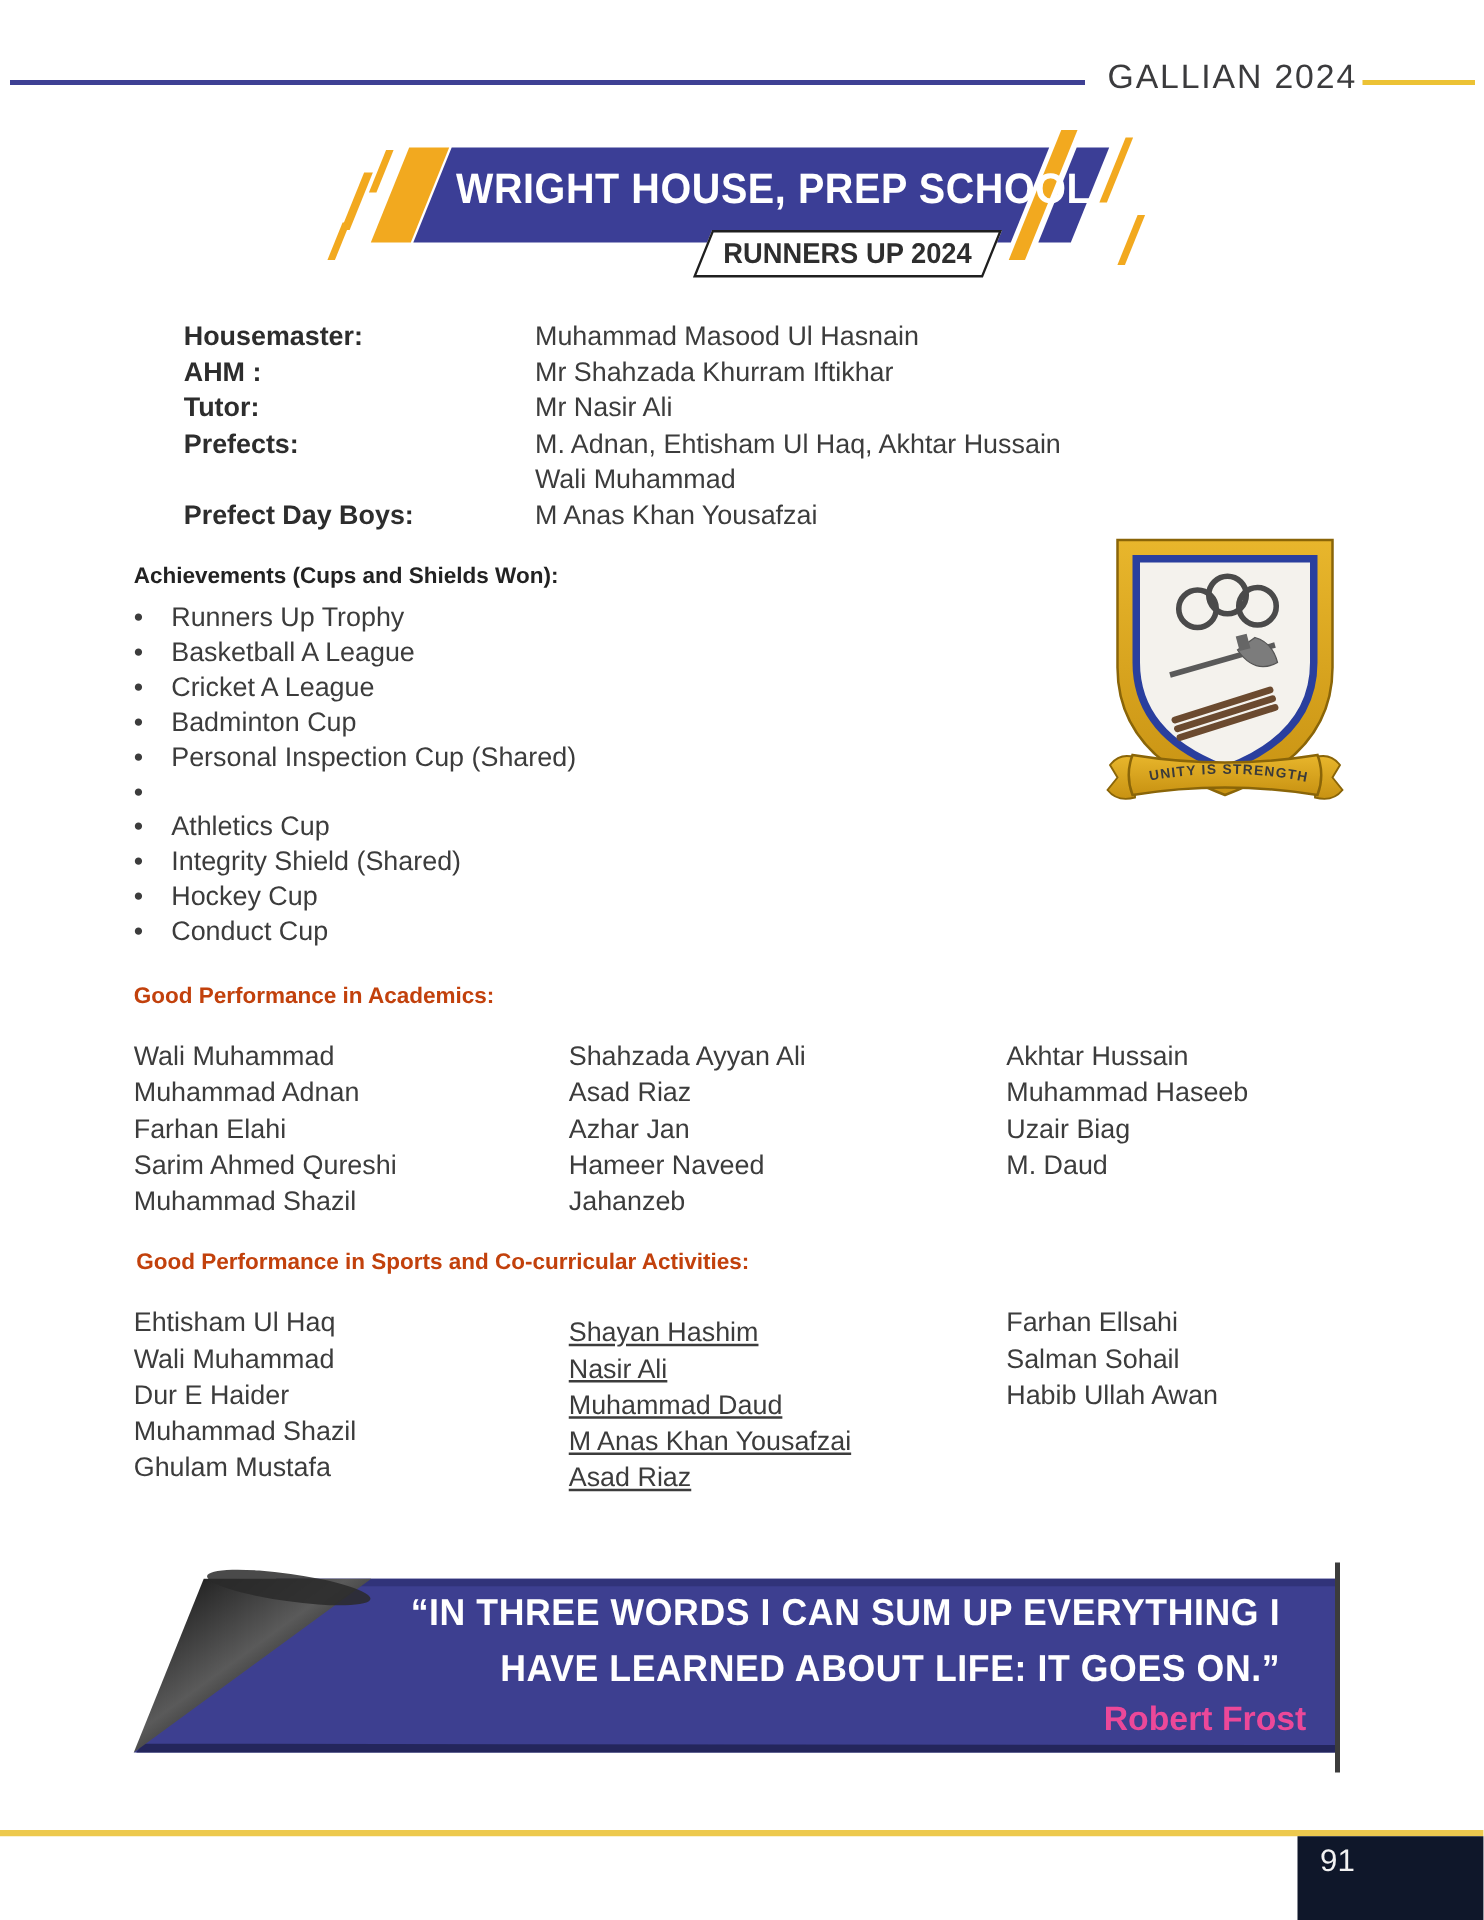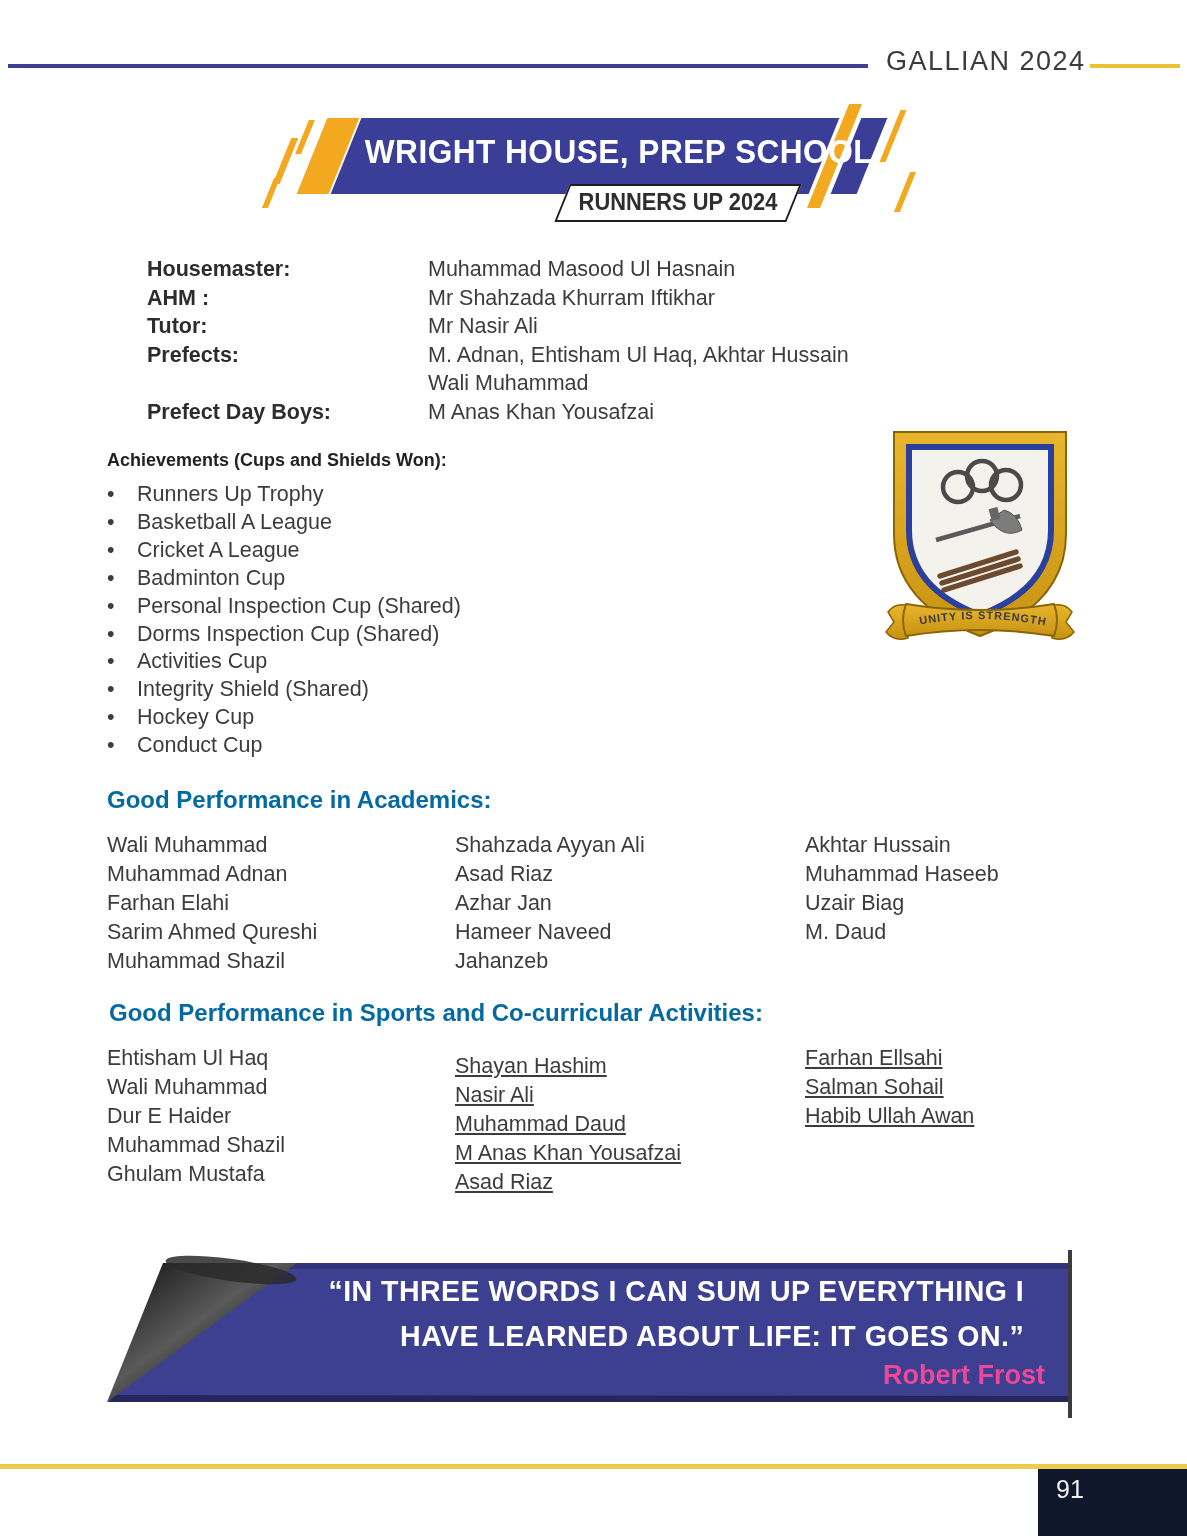--- a/index.html
+++ b/index.html
@@ -31,21 +31,21 @@
   .staff-label{width:281px;font-weight:bold;color:#2d2d2d;flex:none;}
   .staff-value{color:#3c3c3c;}
   
   .ach-heading{position:absolute;left:107px;top:450px;font-size:18px;font-weight:bold;color:#222222;}
   .ach-list{position:absolute;left:107px;top:481px;font-size:21.5px;line-height:27.9px;color:#3c3c3c;}
   .ach-item{display:flex;}
   .ach-bullet{width:30px;flex:none;}
   
   .crest{position:absolute;left:878px;top:424px;}
   
-  .sec-heading{position:absolute;font-size:24px;font-weight:bold;color:#0369a1;white-space:nowrap;}
+  .sec-heading{position:absolute;font-size:18px;font-weight:bold;color:#c2410c;white-space:nowrap;}
   .name-col{position:absolute;font-size:21.5px;line-height:29px;color:#3c3c3c;white-space:nowrap;}
   
   .quote-svg{position:absolute;left:95px;top:1248px;}
   .quote-text{position:absolute;left:210px;top:1268px;width:835px;text-align:right;color:#ffffff;}
   .quote-line{font-size:30px;font-weight:bold;letter-spacing:.5px;line-height:45px;
     transform:scaleX(.95);white-space:nowrap;}
   .quote-author{font-size:27px;font-weight:bold;color:#ec4899;margin-top:2px;}
   
   .ftr-line-yellow{position:absolute;left:0;top:1464px;width:1187px;height:5px;background:#edc94e;}
   .ftr-block{position:absolute;left:1038px;top:1469px;width:149px;height:67px;background:#0f172a;}
@@ -118,25 +118,24 @@
     <div class="ach-item">
         <span class="ach-bullet">•</span>
         <span>Badminton Cup</span>
       </div>
     <div class="ach-item">
         <span class="ach-bullet">•</span>
         <span>Personal Inspection Cup (Shared)</span>
       </div>
     <div class="ach-item">
         <span class="ach-bullet">•</span>
-        <span>Dorms Inspection Cup (Shared)</span>
-      </div>
-    <div class="ach-item">
-        <span class="ach-bullet">•</span>
-        <span>Activities Cup</span>
+      </div>
+    <div class="ach-item">
+        <span class="ach-bullet">•</span>
+        <span>Athletics Cup</span>
       </div>
     <div class="ach-item">
         <span class="ach-bullet">•</span>
         <span>Integrity Shield (Shared)</span>
       </div>
     <div class="ach-item">
         <span class="ach-bullet">•</span>
         <span>Hockey Cup</span>
       </div>
     <div class="ach-item">
@@ -210,21 +209,21 @@
     <div>Muhammad Shazil</div>
     <div>Ghulam Mustafa</div>
   </div>
   <div class="name-col" style="left:455px;top:1052px;text-decoration:underline;">
     <div>Shayan Hashim</div>
     <div>Nasir Ali</div>
     <div>Muhammad Daud</div>
     <div>M Anas Khan Yousafzai</div>
     <div>Asad Riaz</div>
   </div>
-  <div class="name-col" style="left:805px;top:1044px;text-decoration:underline;">
+  <div class="name-col" style="left:805px;top:1044px;">
     <div>Farhan Ellsahi</div>
     <div>Salman Sohail</div>
     <div>Habib Ullah Awan</div>
   </div>
 
   <svg class="quote-svg" width="990" height="172" viewBox="0 0 990 172">
     <defs>
       <linearGradient id="peel" x1="0" y1="0" x2="1" y2="1">
         <stop offset="0" stop-color="#0c0c0c"></stop>
           <stop offset="0.45" stop-color="#5a5a5a"></stop>

